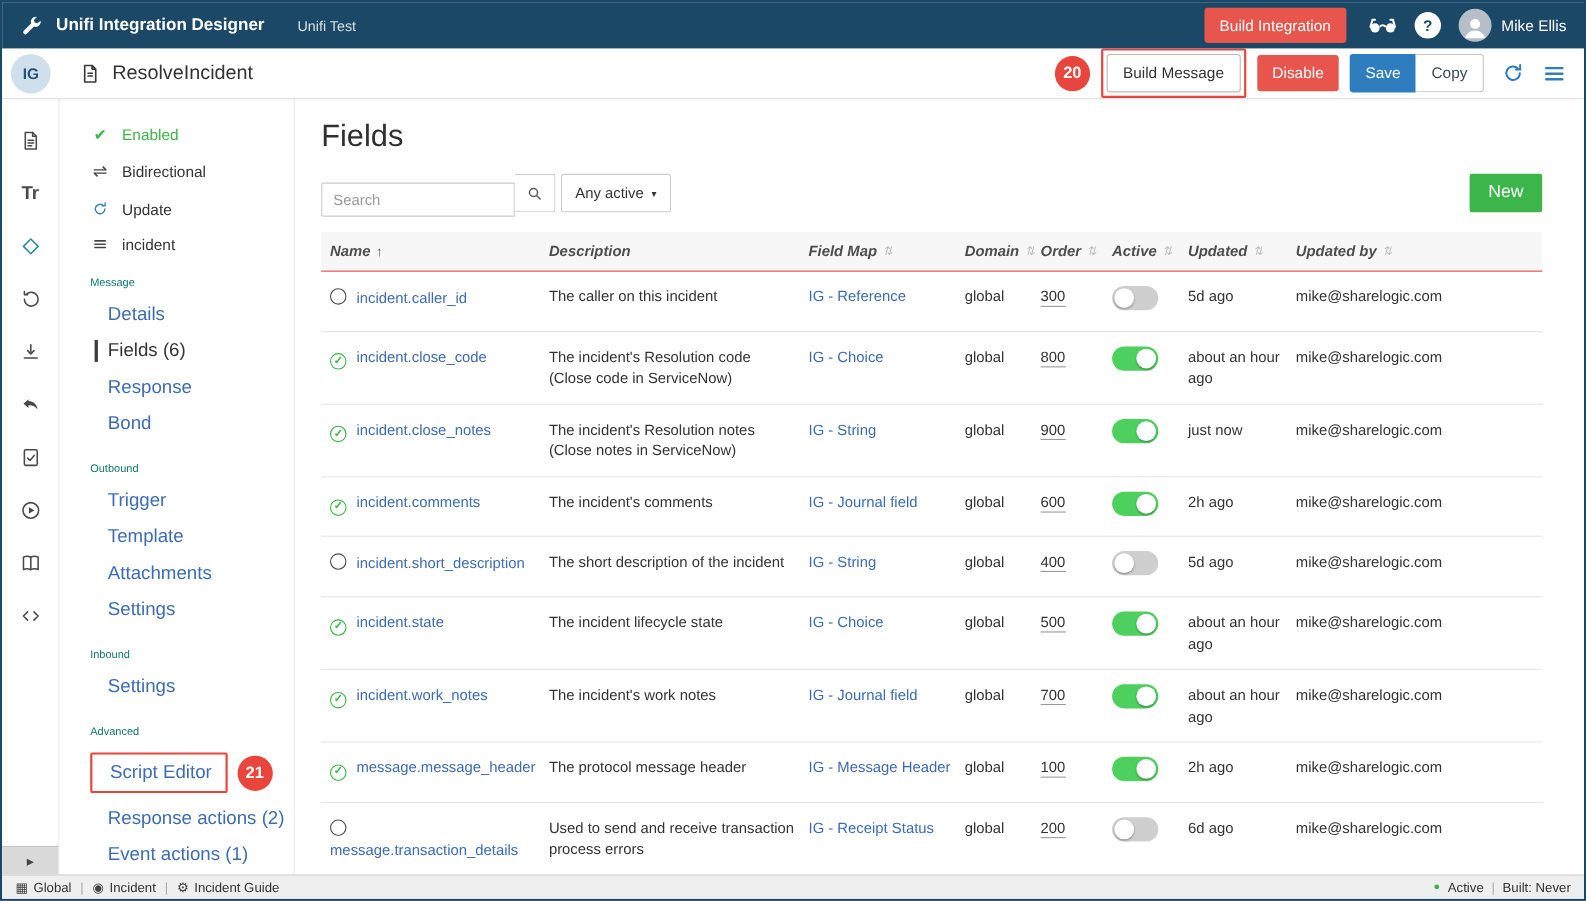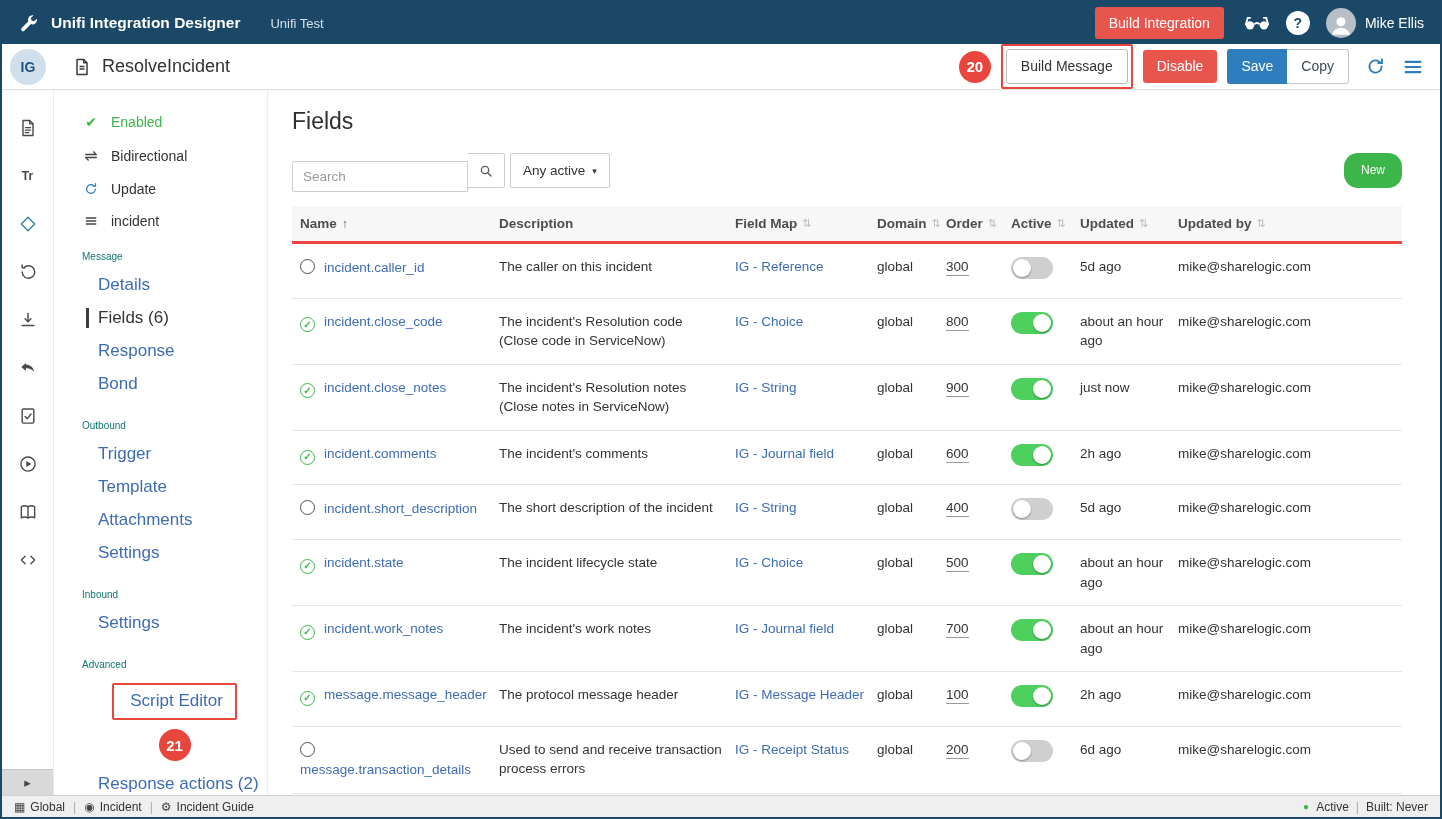--- a/index.html
+++ b/index.html
@@ -34,49 +34,49 @@
 .ann-circle{width:32px;height:32px;border-radius:50%;background:var(--annotation);color:#fff;display:flex;align-items:center;justify-content:center;font-weight:700;font-size:15px;flex:none;}
 .ann-box{border:2px solid var(--annotation);border-radius:2px;padding:3px;display:inline-flex;}
 .btn-group{display:inline-flex;}
 .btn-group .btn-blue{border-radius:3px 0 0 3px;}
 .btn-group .btn-copy{border-radius:0 3px 3px 0;border-left:none;}
 .tb-icon{display:flex;color:var(--accent-blue);cursor:pointer;margin-left:6px;}
 
 .rail{position:absolute;left:0;top:88px;bottom:22px;width:52px;background:#fff;border-right:1px solid #ececec;padding-top:14px;z-index:3;}
 .rail-item{width:51px;height:48px;display:flex;align-items:center;justify-content:center;color:#4a4a4a;cursor:pointer;}
 .rail-item svg{width:20px;height:20px;fill:none;stroke:currentColor;stroke-width:1.7;stroke-linecap:round;stroke-linejoin:round;}
-.tr-glyph{font-size:12px;font-weight:700;color:#4a4a4a;}
+.tr-glyph{font-size:17px;font-weight:700;color:#4a4a4a;}
 .rail-collapse{position:absolute;bottom:0;left:0;width:100%;height:26px;background:#d9d9d9;border-top:1px solid #c5c5c5;display:flex;align-items:center;justify-content:center;font-size:13px;color:#444;cursor:pointer;}
 
 .sidebar{position:absolute;left:52px;top:88px;bottom:22px;width:214px;background:#fff;border-right:1px solid #ececec;padding:24px 0 0 28px;overflow:hidden;z-index:2;}
 .status-item{display:flex;align-items:center;gap:11px;margin-bottom:16px;font-size:14px;color:#333;}
 .status-item.green{color:var(--accent-green);}
 .st-icon{width:18px;display:flex;justify-content:center;align-items:center;font-size:14px;color:#444;}
 .st-icon.check-icon{color:var(--accent-green);}
 .st-icon.bidirectional-icon{font-size:16px;}
 .st-icon svg{width:16px;height:16px;fill:none;stroke:currentColor;stroke-width:1.8;stroke-linecap:round;stroke-linejoin:round;}
 .sections{margin-top:22px;}
 .side-section{margin-bottom:26px;}
 .side-title{font-size:10px;color:#0f766e;margin-bottom:13px;}
 .side-item-wrap{margin-bottom:13px;}
 .side-link{display:inline-block;font-size:17px;color:var(--link);padding-left:16px;cursor:pointer;text-decoration:none;}
 .side-link.current{color:#333;border-left:3px solid #3d3d3d;padding-left:9px;margin-left:4px;}
-.ann-row{display:flex;align-items:center;gap:9px;flex-direction:column;}
+.ann-row{display:flex;align-items:center;gap:9px;}
 .ann-row .ann-box{padding:6px 12px 7px 0;}
 
 .main{position:absolute;left:266px;top:88px;right:0;bottom:22px;background:#fff;padding:16px 38px 0 24px;overflow:hidden;z-index:1;}
-.fields-title{font-size:23px;font-weight:500;color:#2f2f2f;margin:2px 0 14px;}
+.fields-title{font-size:28px;font-weight:500;color:#2f2f2f;margin:2px 0 14px;}
 .controls{display:flex;align-items:center;margin-bottom:14px;}
 .search-input{width:176px;height:31px;border:1px solid #ccc;border-radius:2px 0 0 2px;padding:0 10px;font-size:13.5px;font-family:inherit;color:#333;outline:none;margin-top:12px;}
 .search-input::placeholder{color:#9a9a9a;}
 .search-btn{width:37px;height:35px;background:#fff;border:1px solid #ccc;border-left:none;border-radius:0 2px 2px 0;display:flex;align-items:center;justify-content:center;cursor:pointer;}
 .filter-btn{margin-left:5px;height:35px;background:#fff;border:1px solid #ccc;border-radius:2px;padding:0 12px;font-size:13.5px;font-family:inherit;color:#333;display:flex;align-items:center;gap:7px;cursor:pointer;}
 .caret{font-size:9px;color:#333;}
-.new-btn{margin-left:auto;height:35px;padding:0 17px;font-size:12px;border-radius:14px;}
-.thead{display:flex;background:#f7f7f7;border-bottom:3px solid #ef4444;padding:10px 0;}
+.new-btn{margin-left:auto;height:35px;padding:0 17px;font-size:16px;border-radius:2px;}
+.thead{display:flex;background:#f7f7f7;border-bottom:1px solid #ef4444;padding:10px 0;font-style:italic;}
 .th{font-size:13.5px;font-weight:700;color:#4d4d4d;display:flex;align-items:center;gap:5px;padding-right:12px;cursor:pointer;}
 .sort{color:#bdbdbd;font-size:11px;font-weight:400;}
 .sort.sorted{color:#555;font-size:12px;font-weight:700;}
 .trow{display:flex;border-bottom:1px solid #e5e5e5;padding:13px 0;font-size:13.5px;color:#333;align-items:flex-start;line-height:1.45;}
 .td{padding-right:12px;}
 .td-name,.th.td-name{width:207px;padding-left:8px;}
 .td-desc{width:236px;}
 .td-map{width:142px;}
 .td-domain{width:69px;}
 .td-order{width:65px;}

